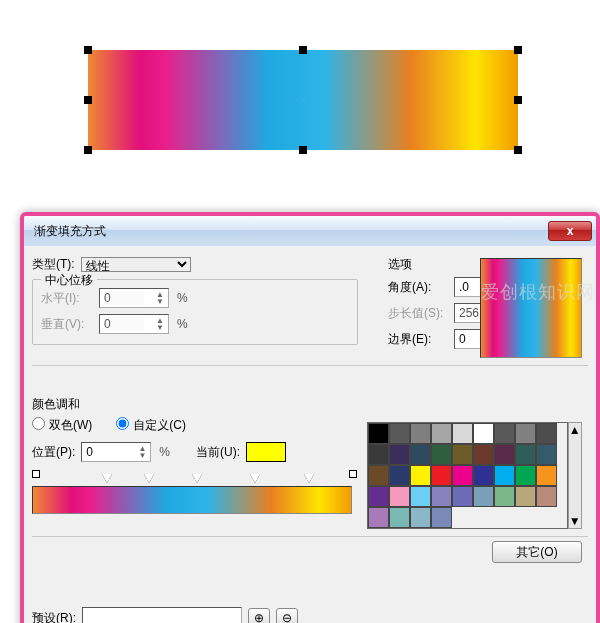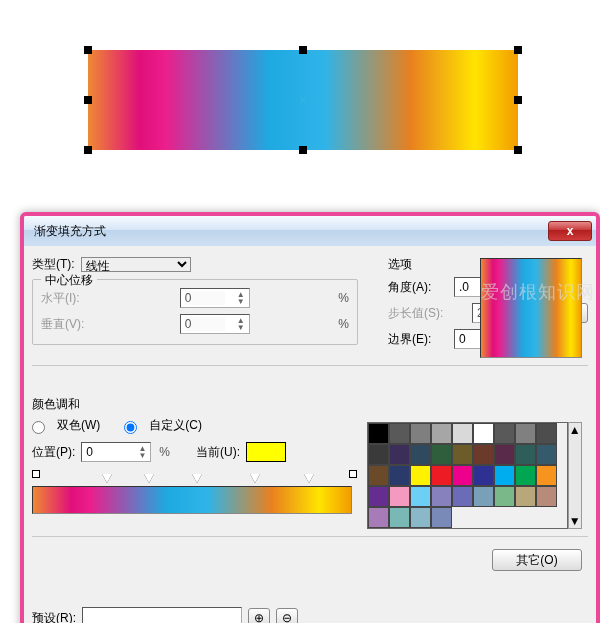--- a/index.html
+++ b/index.html
@@ -35,53 +35,53 @@
     
     .dialog-body { padding: 10px 8px; display: flex; flex-direction: column; gap: 2px; }
     .row-top { display: flex; gap: 30px; align-items: flex-start; }
     .col-left { flex: 1; }
     .col-right { width: 200px; }
     .preview { position: absolute; right: 14px; top: 42px; width: 102px; height: 100px; border: 1px inset #888;
       background: linear-gradient(90deg, #ef8a34 0%, #e00f7a 12%, #eb1e8c 18%, #1ea9e1 42%, #2fb4e8 55%, #e8801f 75%, #ffe400 90%, #f29c00 100%); }
     
     .field-row { display: flex; align-items: center; gap: 6px; margin-bottom: 6px; }
     .label { white-space: nowrap; }
-    .disabled { color: #999; justify-content: space-between; }
+    .disabled { color: #999; }
     select.combo { width: 110px; border: 1px solid #888; height: 15px; }
     .groupbox { border: 1px solid #c0c0c0; border-radius: 2px; padding: 8px 8px 4px; margin-top: 2px; position: relative; }
     .groupbox-title { position: absolute; top: -8px; left: 8px; background: #f0f0f0; padding: 0 4px; }
     .spinner { width: 70px; height: 20px; border: 1px inset #aaa; background: #fff; display: flex; align-items: center; padding: 0 4px; justify-content: space-between; }
     .spinner input { border: none; width: 40px; outline: none; }
     .spin-arrows { font-size: 8px; line-height: 7px; color: #666; display: flex; flex-direction: column; }
     .unit { margin-left: 2px; color: #555; }
     .small-btn { width: 22px; height: 20px; border: 1px solid #888; background: linear-gradient(#fff,#ddd); border-radius: 3px; display: inline-flex; align-items: center; justify-content: center; cursor: pointer; }
     
     
     .blend-section { margin-top: 20px; position: relative; }
     .radio-row { display: flex; gap: 24px; align-items: center; margin: 4px 0 8px; }
-    .radio-row label { display: flex; align-items: flex-end; gap: 12px; }
+    .radio-row label { display: flex; align-items: flex-start; gap: 4px; }
     input[type=radio] { width: 13px; height: 13px; }
     .current-swatch { width: 40px; height: 20px; background: #ffff00; border: 1px solid #000; display: inline-block; }
     
     
     .grad-bar-wrap { position: relative; margin-top: 10px; }
     .grad-stops-top { position: relative; height: 14px; }
     .stop-marker { position: absolute; width: 0; height: 0; border-left: 5px solid transparent; border-right: 5px solid transparent; border-top: 9px solid #000; top: 2px; }
     .stop-marker.open { border-top-color: #fff; filter: drop-shadow(0 0 0.5px #000); }
     .stop-box { position: absolute; top: -2px; left: -4px; width: 8px; height: 8px; border: 1px solid #000; background: #fff; }
     .grad-bar { height: 28px; border: 1px inset #888; 
       background: linear-gradient(90deg, #ef8a34 0%, #e00f7a 12%, #eb1e8c 18%, #1ea9e1 42%, #2fb4e8 55%, #e8801f 75%, #ffe400 90%, #f29c00 100%); }
     .grad-bottom { height: 12px; }
     
     
     .palette { position: absolute; right: 14px; top: 206px; width: 215px; display: flex; flex-direction: column; }
     .pal-grid { display: flex; flex-wrap: wrap; border: 1px solid #666; }
     .pal-cell { width: 21px; height: 21px; border: 1px solid #444; cursor: pointer; }
     .pal-scroll { width: 15px; background: #e8e8e8; border: 1px solid #999; display: flex; flex-direction: column; justify-content: space-between; align-items: center; font-size: 8px; }
-    .other-btn { margin-top: 20px; width: 90px; height: 22px; border: 1px solid #888; background: linear-gradient(#fff,#ddd); border-radius: 3px; align-self: flex-end; cursor: pointer; }
+    .other-btn { margin-top: 12px; width: 90px; height: 22px; border: 1px solid #888; background: linear-gradient(#fff,#ddd); border-radius: 3px; align-self: flex-end; cursor: pointer; }
     .palette-wrap { display: flex; }
     
     
     .preset-row { display: flex; align-items: center; gap: 6px; margin-top: 60px; }
     .preset-combo { width: 160px; height: 22px; border: 1px inset #aaa; background: #fff; }
     .btn { height: 22px; padding: 0 10px; border: 1px solid #888; background: linear-gradient(#fff,#ddd); border-radius: 3px; cursor: pointer; }
     
     hr.sep { border: none; border-top: 1px solid #c8c8c8; margin: 8px 0; }
   </style>
 </head>

